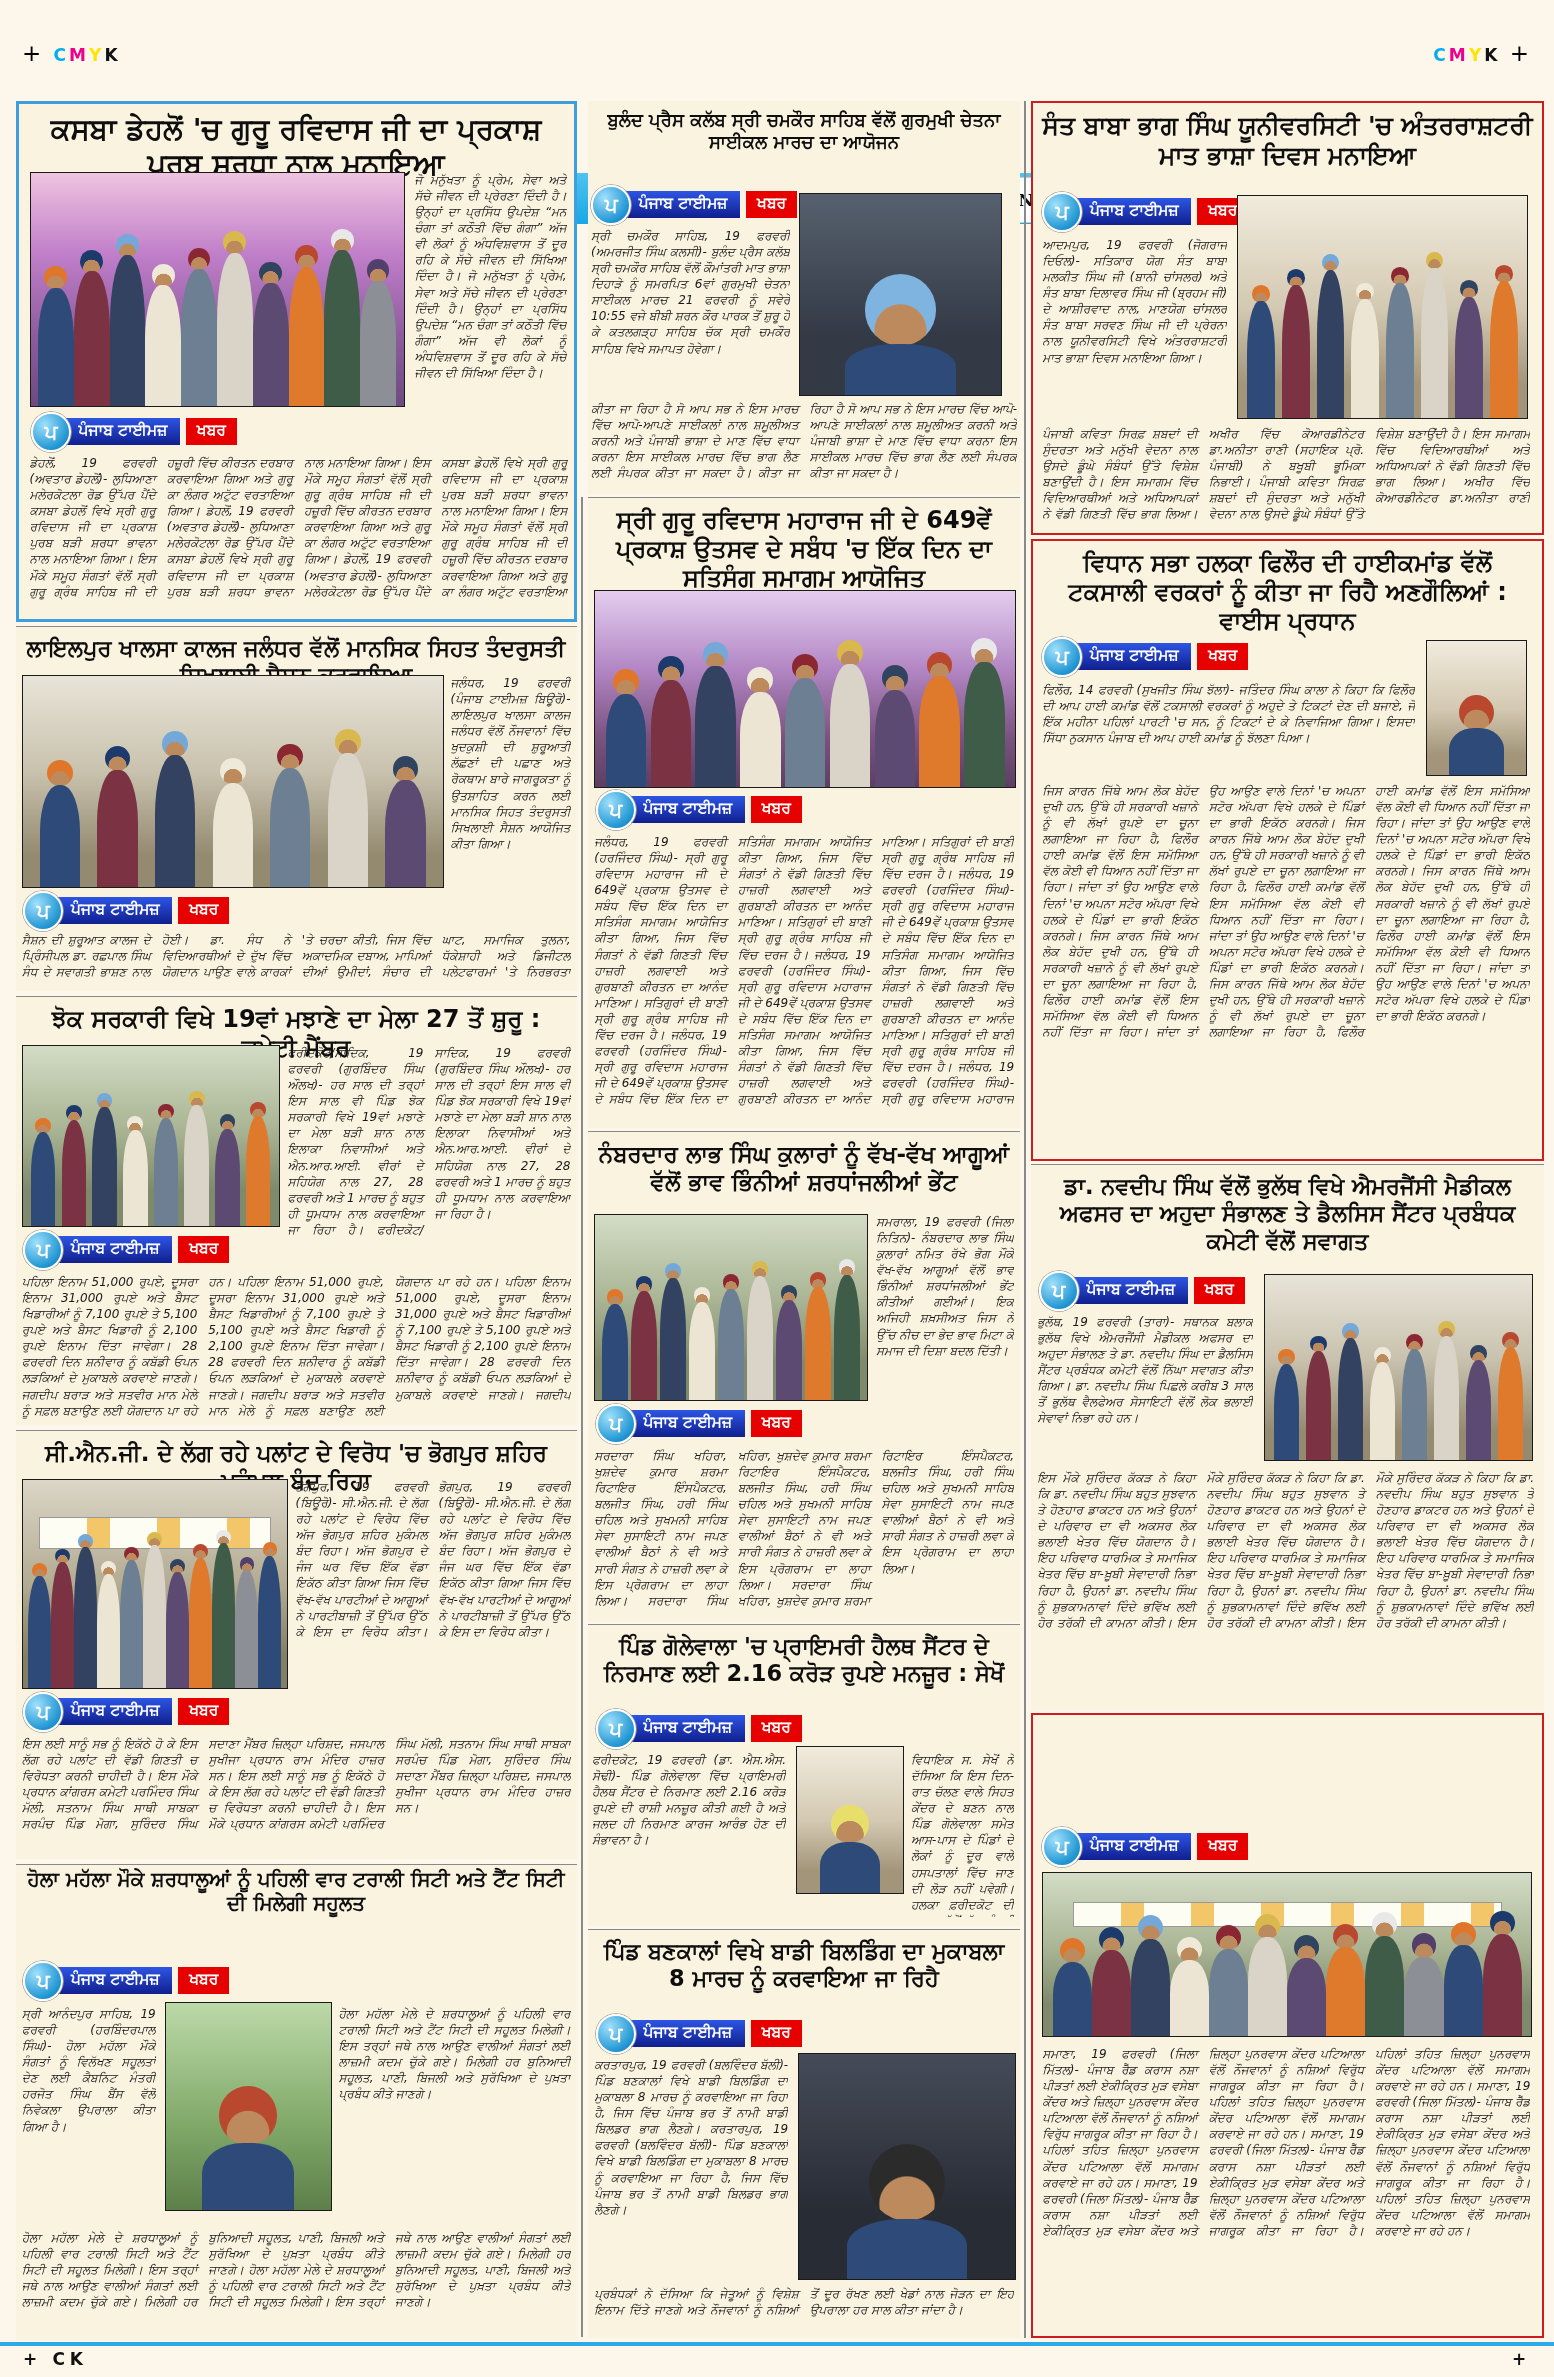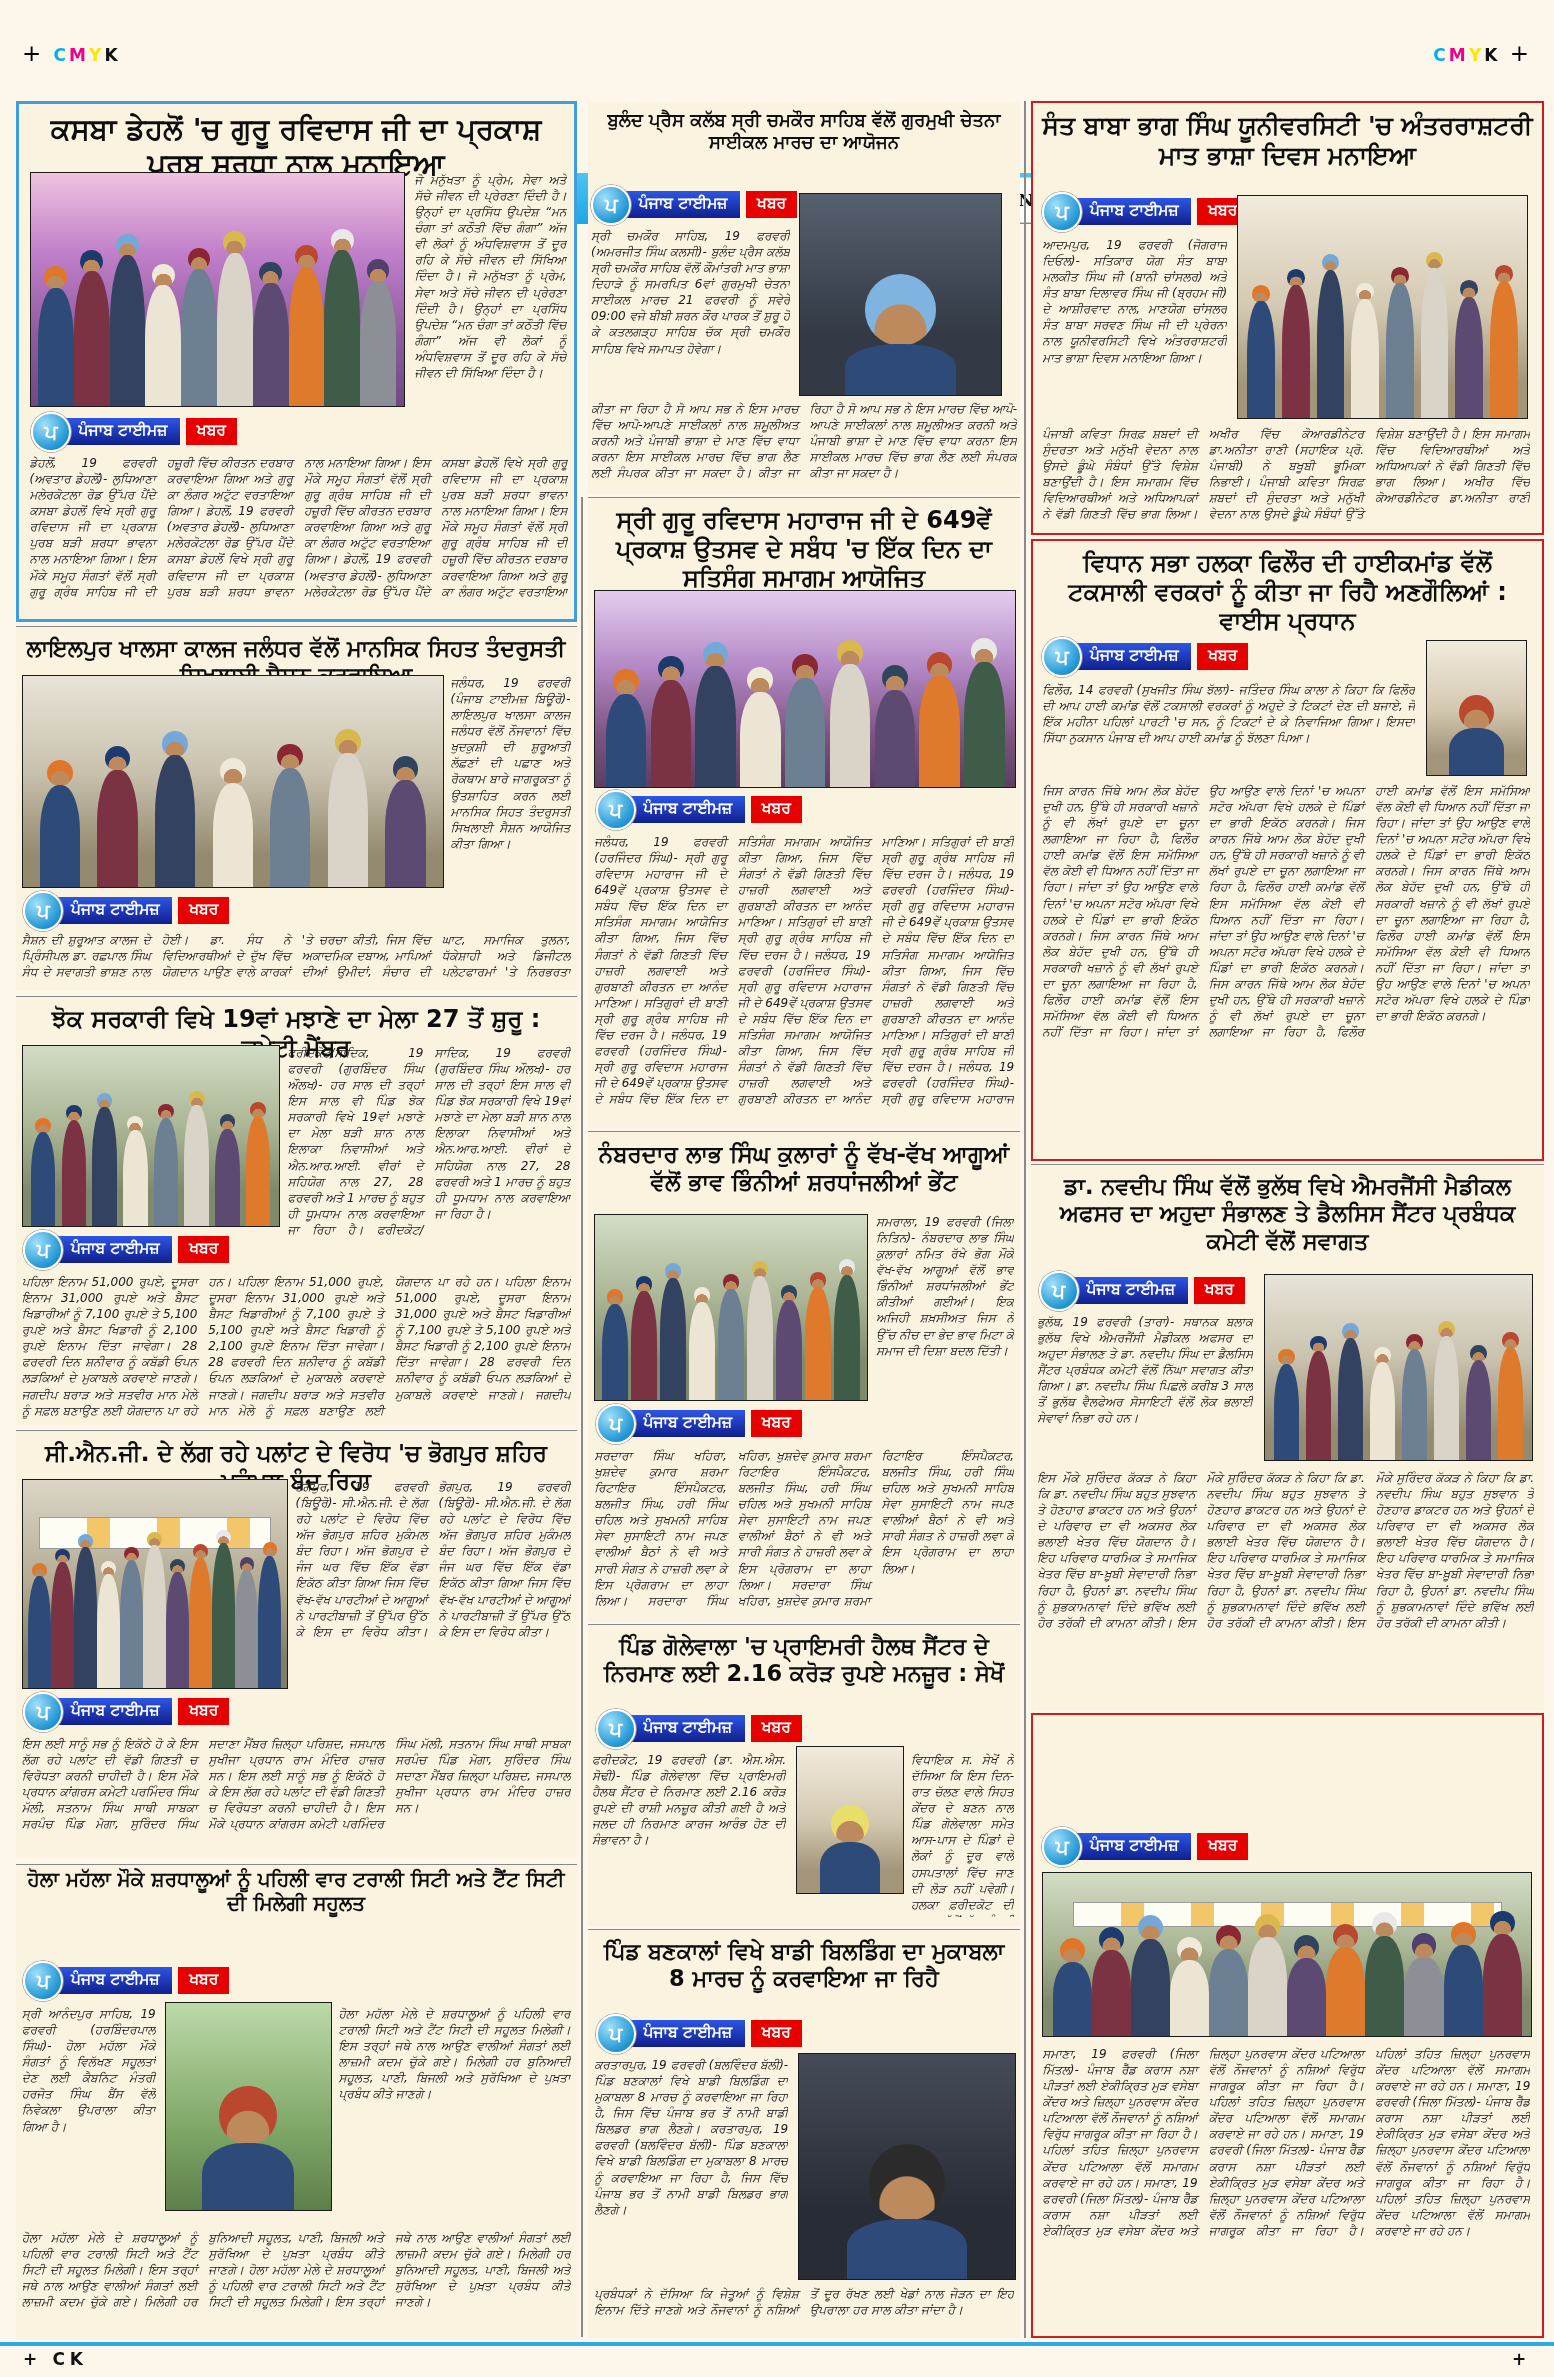--- a/index.html
+++ b/index.html
@@ -155,21 +155,21 @@
     <div class="bt cols4" style="left:11px;top:351px;width:538px;height:157px;">ਡੇਹਲੋਂ, 19 ਫਰਵਰੀ (ਅਵਤਾਰ ਡੇਹਲੋਂ)- ਲੁਧਿਆਣਾ ਮਲੇਰਕੋਟਲਾ ਰੋਡ ਉੱਪਰ ਪੈਂਦੇ ਕਸਬਾ ਡੇਹਲੋਂ ਵਿਖੇ ਸ੍ਰੀ ਗੁਰੂ ਰਵਿਦਾਸ ਜੀ ਦਾ ਪ੍ਰਕਾਸ਼ ਪੁਰਬ ਬੜੀ ਸ਼ਰਧਾ ਭਾਵਨਾ ਨਾਲ ਮਨਾਇਆ ਗਿਆ। ਇਸ ਮੌਕੇ ਸਮੂਹ ਸੰਗਤਾਂ ਵੱਲੋਂ ਸ੍ਰੀ ਗੁਰੂ ਗ੍ਰੰਥ ਸਾਹਿਬ ਜੀ ਦੀ ਹਜ਼ੂਰੀ ਵਿੱਚ ਕੀਰਤਨ ਦਰਬਾਰ ਕਰਵਾਇਆ ਗਿਆ ਅਤੇ ਗੁਰੂ ਕਾ ਲੰਗਰ ਅਟੁੱਟ ਵਰਤਾਇਆ ਗਿਆ। ਡੇਹਲੋਂ, 19 ਫਰਵਰੀ (ਅਵਤਾਰ ਡੇਹਲੋਂ)- ਲੁਧਿਆਣਾ ਮਲੇਰਕੋਟਲਾ ਰੋਡ ਉੱਪਰ ਪੈਂਦੇ ਕਸਬਾ ਡੇਹਲੋਂ ਵਿਖੇ ਸ੍ਰੀ ਗੁਰੂ ਰਵਿਦਾਸ ਜੀ ਦਾ ਪ੍ਰਕਾਸ਼ ਪੁਰਬ ਬੜੀ ਸ਼ਰਧਾ ਭਾਵਨਾ ਨਾਲ ਮਨਾਇਆ ਗਿਆ। ਇਸ ਮੌਕੇ ਸਮੂਹ ਸੰਗਤਾਂ ਵੱਲੋਂ ਸ੍ਰੀ ਗੁਰੂ ਗ੍ਰੰਥ ਸਾਹਿਬ ਜੀ ਦੀ ਹਜ਼ੂਰੀ ਵਿੱਚ ਕੀਰਤਨ ਦਰਬਾਰ ਕਰਵਾਇਆ ਗਿਆ ਅਤੇ ਗੁਰੂ ਕਾ ਲੰਗਰ ਅਟੁੱਟ ਵਰਤਾਇਆ ਗਿਆ। ਡੇਹਲੋਂ, 19 ਫਰਵਰੀ (ਅਵਤਾਰ ਡੇਹਲੋਂ)- ਲੁਧਿਆਣਾ ਮਲੇਰਕੋਟਲਾ ਰੋਡ ਉੱਪਰ ਪੈਂਦੇ ਕਸਬਾ ਡੇਹਲੋਂ ਵਿਖੇ ਸ੍ਰੀ ਗੁਰੂ ਰਵਿਦਾਸ ਜੀ ਦਾ ਪ੍ਰਕਾਸ਼ ਪੁਰਬ ਬੜੀ ਸ਼ਰਧਾ ਭਾਵਨਾ ਨਾਲ ਮਨਾਇਆ ਗਿਆ। ਇਸ ਮੌਕੇ ਸਮੂਹ ਸੰਗਤਾਂ ਵੱਲੋਂ ਸ੍ਰੀ ਗੁਰੂ ਗ੍ਰੰਥ ਸਾਹਿਬ ਜੀ ਦੀ ਹਜ਼ੂਰੀ ਵਿੱਚ ਕੀਰਤਨ ਦਰਬਾਰ ਕਰਵਾਇਆ ਗਿਆ ਅਤੇ ਗੁਰੂ ਕਾ ਲੰਗਰ ਅਟੁੱਟ ਵਰਤਾਇਆ ਗਿਆ। ਡੇਹਲੋਂ, 19 ਫਰਵਰੀ (ਅਵਤਾਰ ਡੇਹਲੋਂ)- ਲੁਧਿਆਣਾ ਮਲੇਰਕੋਟਲਾ ਰੋਡ ਉੱਪਰ ਪੈਂਦੇ ਕਸਬਾ ਡੇਹਲੋਂ ਵਿਖੇ ਸ੍ਰੀ ਗੁਰੂ ਰਵਿਦਾਸ ਜੀ ਦਾ ਪ੍ਰਕਾਸ਼ ਪੁਰਬ ਬੜੀ ਸ਼ਰਧਾ ਭਾਵਨਾ ਨਾਲ ਮਨਾਇਆ ਗਿਆ। ਇਸ ਮੌਕੇ ਸਮੂਹ ਸੰਗਤਾਂ ਵੱਲੋਂ ਸ੍ਰੀ ਗੁਰੂ ਗ੍ਰੰਥ ਸਾਹਿਬ ਜੀ ਦੀ ਹਜ਼ੂਰੀ ਵਿੱਚ ਕੀਰਤਨ ਦਰਬਾਰ ਕਰਵਾਇਆ ਗਿਆ ਅਤੇ ਗੁਰੂ ਕਾ ਲੰਗਰ ਅਟੁੱਟ ਵਰਤਾਇਆ ਗਿਆ।</div>
   </div>
 
   <div class="art" style="left:588px;top:101px;width:432px;height:393px;">
     <div class="hl" style="font-size:18px;">ਬੁਲੰਦ ਪ੍ਰੈਸ ਕਲੱਬ ਸ੍ਰੀ ਚਮਕੌਰ ਸਾਹਿਬ ਵੱਲੋਂ ਗੁਰਮੁਖੀ ਚੇਤਨਾ ਸਾਈਕਲ ਮਾਰਚ ਦਾ ਆਯੋਜਨ</div>
     <div class="ptb" style="left:3.1px;top:87px;">
       <span class="circ">ਪ</span>
       <span class="pn">ਪੰਜਾਬ ਟਾਈਮਜ਼</span>
       <span class="kb">ਖਬਰ</span>
     </div>
-    <div class="bt" style="left:3.1px;top:127px;width:199px;height:165px;">ਸ੍ਰੀ ਚਮਕੌਰ ਸਾਹਿਬ, 19 ਫਰਵਰੀ (ਅਮਰਜੀਤ ਸਿੰਘ ਕਲਸੀ)- ਬੁਲੰਦ ਪ੍ਰੈਸ ਕਲੱਬ ਸ੍ਰੀ ਚਮਕੌਰ ਸਾਹਿਬ ਵੱਲੋਂ ਕੌਮਾਂਤਰੀ ਮਾਤ ਭਾਸ਼ਾ ਦਿਹਾੜੇ ਨੂੰ ਸਮਰਪਿਤ 6ਵਾਂ ਗੁਰਮੁਖੀ ਚੇਤਨਾ ਸਾਈਕਲ ਮਾਰਚ 21 ਫਰਵਰੀ ਨੂੰ ਸਵੇਰੇ 09:00 ਵਜੇ ਬੀਬੀ ਸ਼ਰਨ ਕੌਰ ਪਾਰਕ ਤੋਂ ਸ਼ੁਰੂ ਹੋ ਕੇ ਕਤਲਗੜ੍ਹ ਸਾਹਿਬ ਚੱਕ ਸ੍ਰੀ ਚਮਕੌਰ ਸਾਹਿਬ ਵਿਖੇ ਸਮਾਪਤ ਹੋਵੇਗਾ।</div>
+    <div class="bt" style="left:3.1px;top:127px;width:199px;height:165px;">ਸ੍ਰੀ ਚਮਕੌਰ ਸਾਹਿਬ, 19 ਫਰਵਰੀ (ਅਮਰਜੀਤ ਸਿੰਘ ਕਲਸੀ)- ਬੁਲੰਦ ਪ੍ਰੈਸ ਕਲੱਬ ਸ੍ਰੀ ਚਮਕੌਰ ਸਾਹਿਬ ਵੱਲੋਂ ਕੌਮਾਂਤਰੀ ਮਾਤ ਭਾਸ਼ਾ ਦਿਹਾੜੇ ਨੂੰ ਸਮਰਪਿਤ 6ਵਾਂ ਗੁਰਮੁਖੀ ਚੇਤਨਾ ਸਾਈਕਲ ਮਾਰਚ 21 ਫਰਵਰੀ ਨੂੰ ਸਵੇਰੇ 10:55 ਵਜੇ ਬੀਬੀ ਸ਼ਰਨ ਕੌਰ ਪਾਰਕ ਤੋਂ ਸ਼ੁਰੂ ਹੋ ਕੇ ਕਤਲਗੜ੍ਹ ਸਾਹਿਬ ਚੱਕ ਸ੍ਰੀ ਚਮਕੌਰ ਸਾਹਿਬ ਵਿਖੇ ਸਮਾਪਤ ਹੋਵੇਗਾ।</div>
     <div class="photo bg-navy portrait people-center" style="left:211px;top:92px;width:201px;height:201px;">
         <div class="people">
           <span class="person" style="height: 60%;">
             <span class="p-head" style="background: radial-gradient(circle at 50% 78%, rgb(189, 138, 94) 0px, rgb(189, 138, 94) 38%, rgb(127, 180, 224) 40%);"></span>
             <span class="p-bod" style="background: rgb(46, 74, 120);"></span>
           </span>
         </div>
       </div>
     <div class="bt cols2" style="left:3.1px;top:300px;width:426px;height:87px;">ਕੀਤਾ ਜਾ ਰਿਹਾ ਹੈ ਸੋ ਆਪ ਸਭ ਨੇ ਇਸ ਮਾਰਚ ਵਿੱਚ ਆਪੋ-ਆਪਣੇ ਸਾਈਕਲਾਂ ਨਾਲ ਸ਼ਮੂਲੀਅਤ ਕਰਨੀ ਅਤੇ ਪੰਜਾਬੀ ਭਾਸ਼ਾ ਦੇ ਮਾਣ ਵਿੱਚ ਵਾਧਾ ਕਰਨਾ ਇਸ ਸਾਈਕਲ ਮਾਰਚ ਵਿੱਚ ਭਾਗ ਲੈਣ ਲਈ ਸੰਪਰਕ ਕੀਤਾ ਜਾ ਸਕਦਾ ਹੈ। ਕੀਤਾ ਜਾ ਰਿਹਾ ਹੈ ਸੋ ਆਪ ਸਭ ਨੇ ਇਸ ਮਾਰਚ ਵਿੱਚ ਆਪੋ-ਆਪਣੇ ਸਾਈਕਲਾਂ ਨਾਲ ਸ਼ਮੂਲੀਅਤ ਕਰਨੀ ਅਤੇ ਪੰਜਾਬੀ ਭਾਸ਼ਾ ਦੇ ਮਾਣ ਵਿੱਚ ਵਾਧਾ ਕਰਨਾ ਇਸ ਸਾਈਕਲ ਮਾਰਚ ਵਿੱਚ ਭਾਗ ਲੈਣ ਲਈ ਸੰਪਰਕ ਕੀਤਾ ਜਾ ਸਕਦਾ ਹੈ।</div>
   </div>

